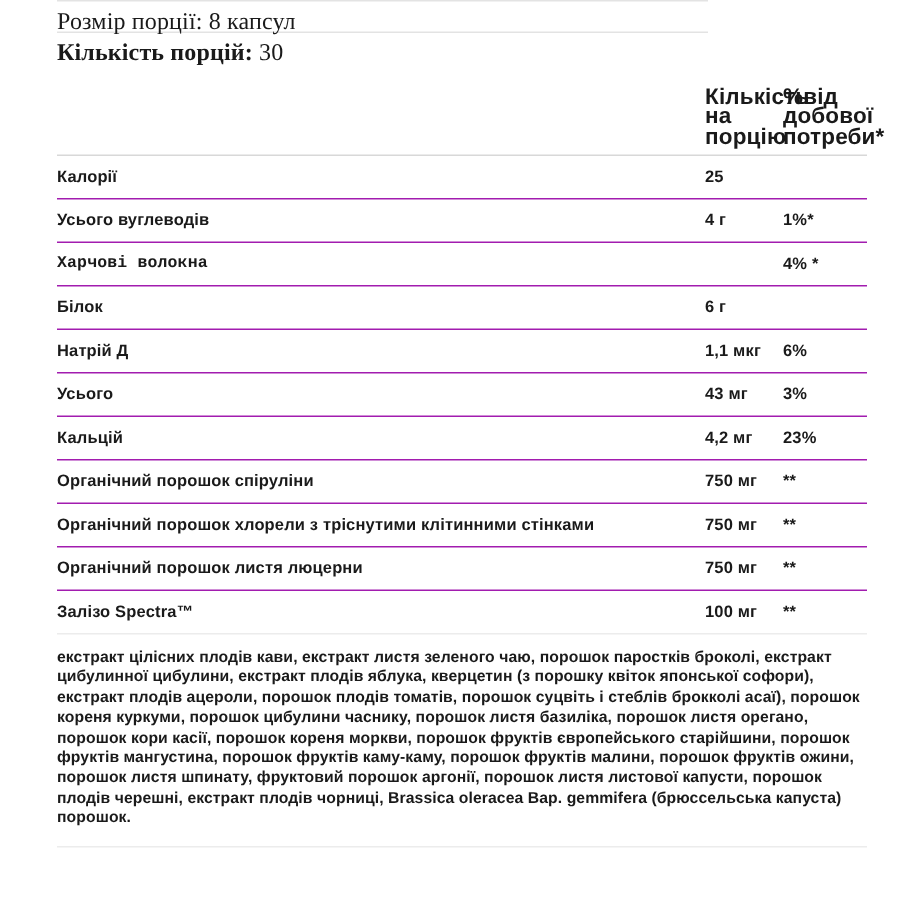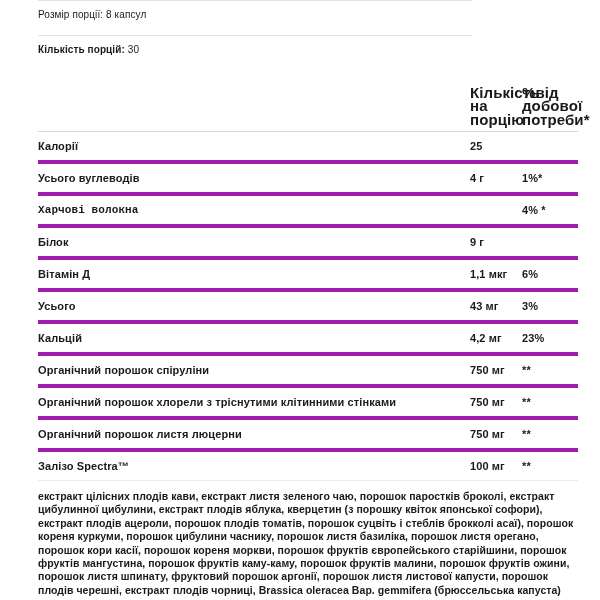--- a/index.html
+++ b/index.html
@@ -24,25 +24,26 @@
 
   
   .serving-block {
     margin: 0 38px 0 38px;
     width: 434px;
   }
   .rule-top {
     border-top: 1px solid #e3e3e3;
   }
   .serving-row {
-    font-size: 10px;
+    font-size: 16px;
     line-height: 13px;
-    padding: 7px 0 14px 0;
+    padding: 7px 0 0 0;
     border-bottom: 1px solid #e3e3e3;
     letter-spacing: 0.1px;
+    font-family: Liberation Serif, serif;
   }
   .serving-row:last-child { border-bottom: none; }
   .serving-row b { font-weight: bold; }
 
   
   .facts-table {
     margin: 0 22px 0 38px;
     width: 540px;
     border-collapse: collapse;
     table-layout: fixed;
@@ -64,21 +65,21 @@
   }
   .facts-table thead th.h-name {
     height: 56px;
   }
   .facts-table tbody td {
     font-size: 11px;
     line-height: 13px;
     font-weight: bold;
     vertical-align: middle;
     padding: 7.5px 0 7.5px 0;
-    border-bottom: 4px solid #a21caf;
+    border-bottom: 1px solid #a21caf;
     letter-spacing: 0.1px;
   }
   .facts-table tbody tr:last-child td { border-bottom: 1px solid #ececec; }
   td.sub-indent { padding-left: 12px; font-family: Liberation Mono, monospace; }
 
   
   .blend-note {
     margin: 9px 38px 0 38px;
     width: 540px;
     font-size: 10.5px;
@@ -130,25 +131,25 @@
           <td>4 г</td>
           <td>1%*</td>
         </tr>
         <tr>
           <td class="sub-indent">Харчові волокна</td>
           <td></td>
           <td>4% *</td>
         </tr>
         <tr>
           <td>Білок</td>
-          <td>9 г</td>
+          <td>6 г</td>
           <td></td>
         </tr>
         <tr>
-          <td>Вітамін Д</td>
+          <td>Натрій Д</td>
           <td>1,1 мкг</td>
           <td>6%</td>
         </tr>
         <tr>
           <td>Усього</td>
           <td>43 мг</td>
           <td>3%</td>
         </tr>
         <tr>
           <td>Кальцій</td>

